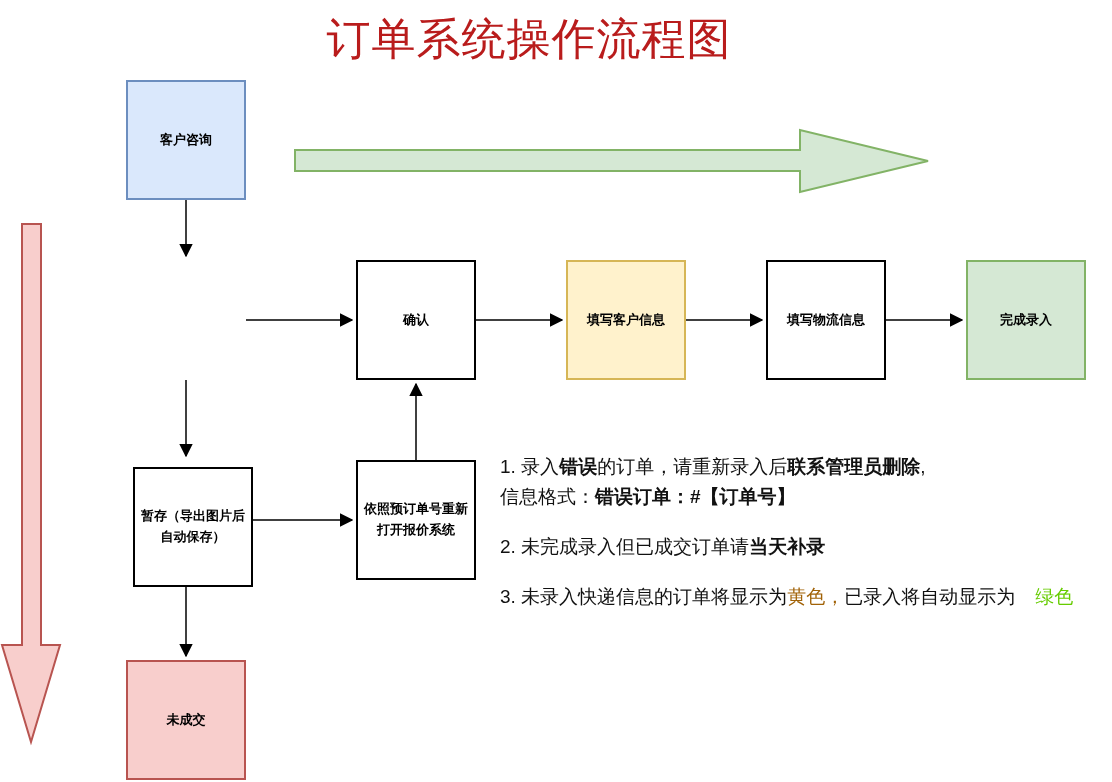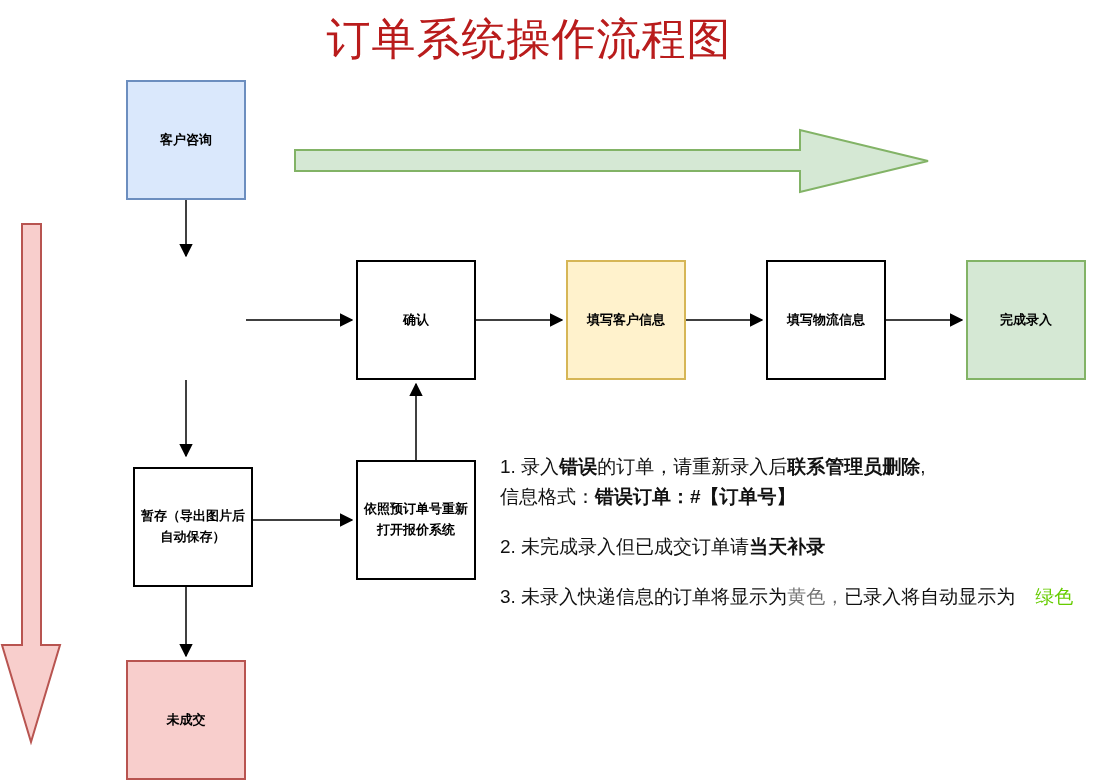--- a/index.html
+++ b/index.html
@@ -64,21 +64,21 @@
     position: absolute;
     left: 500px;
     top: 452px;
     width: 600px;
     font-size: 19px;
     line-height: 30px;
     color: #111111;
   }
   .note { margin: 0 0 20px 0; }
   .note b { font-weight: 700; }
-  .seg-orange { color: #737373; font-family: Liberation Mono, monospace; }
+  .seg-orange { color: #a16207; font-family: Liberation Mono, monospace; }
   .seg-green  { color: #66cc00; padding-left: 20px; }
 </style>
 </head>
 <body>
 
 <div id="stage">
 
   <div class="diagram-title">订单系统操作流程图</div>
 
   <svg id="arrow-layer" width="1112" height="782" viewBox="0 0 1112 782" xmlns="http://www.w3.org/2000/svg">

